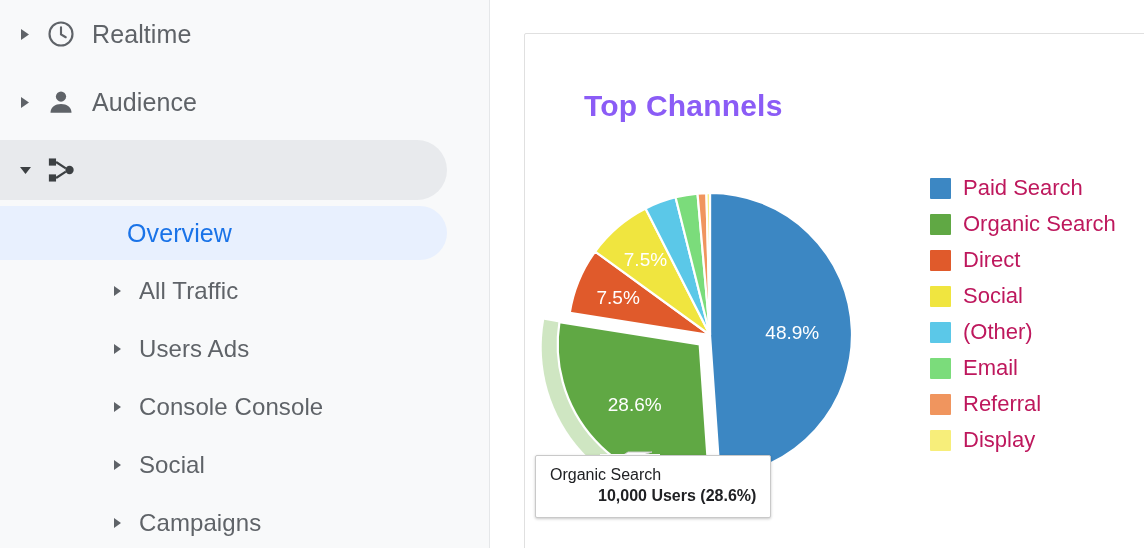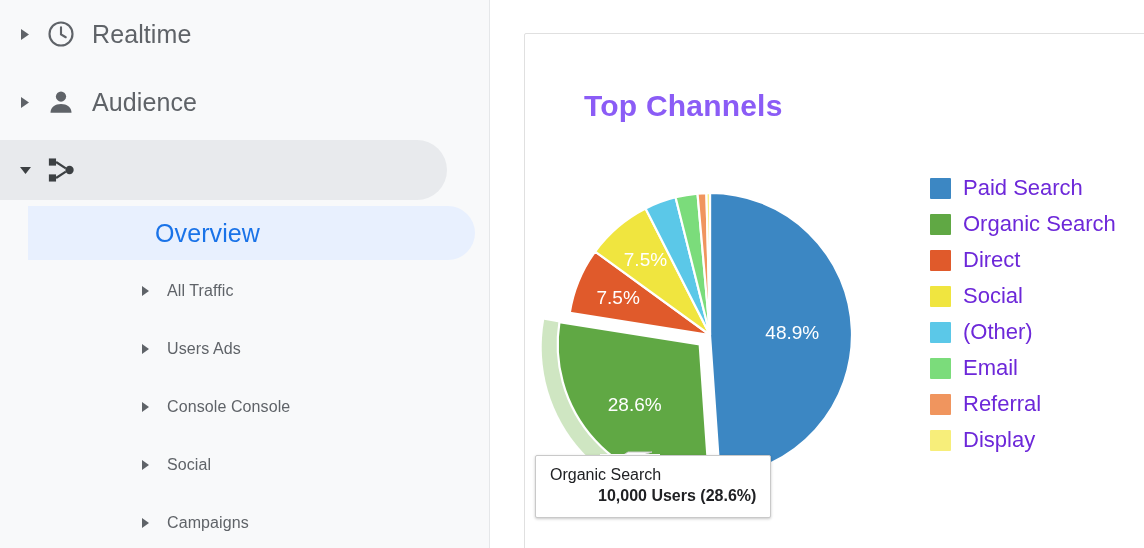--- a/index.html
+++ b/index.html
@@ -55,30 +55,30 @@
     position: relative; z-index: 2;
     margin-left: 12px;
     font-size: 25px;
     color: #5f6368;
     letter-spacing: 0.1px;
     white-space: nowrap;
   }
   .nav-row.selected-parent .nav-label { color: #3c4043; }
 
   
-  .nav-row.sub { height: 58px; margin-left: 28px; }
+  .nav-row.sub { height: 58px; }
   .nav-row.sub .nav-pill { top: 2px; height: 54px; }
   .nav-row.sub .sub-caret {
     position: relative; z-index: 2;
     margin-left: 113px;
     width: 14px;
     display: flex; align-items: center;
     flex: 0 0 auto;
   }
-  .nav-row.sub .nav-label { font-size: 16px; margin-left: 12px; }
+  .nav-row.sub .nav-label { font-size: 24px; margin-left: 12px; }
   .nav-row.sub.selected-child .nav-label {
     color: #1a73e8;
     margin-left: 127px;
     font-size: 25px;
   }
 
   
   #card {
     position: absolute;
     left: 524px; top: 33px;
@@ -123,21 +123,21 @@
     height: 36px;
   }
   .legend-swatch {
     width: 21px; height: 21px;
     flex: 0 0 auto;
     border-radius: 1px;
   }
   .legend-text {
     margin-left: 12px;
     font-size: 22px;
-    color: #6d28d9;
+    color: #be185d;
     white-space: nowrap;
   }
 
   
   #tooltip {
     position: absolute;
     left: 535px; top: 455px;
     background: #ffffff;
     border: 1px solid #c9c9c9;
     border-radius: 2px;

